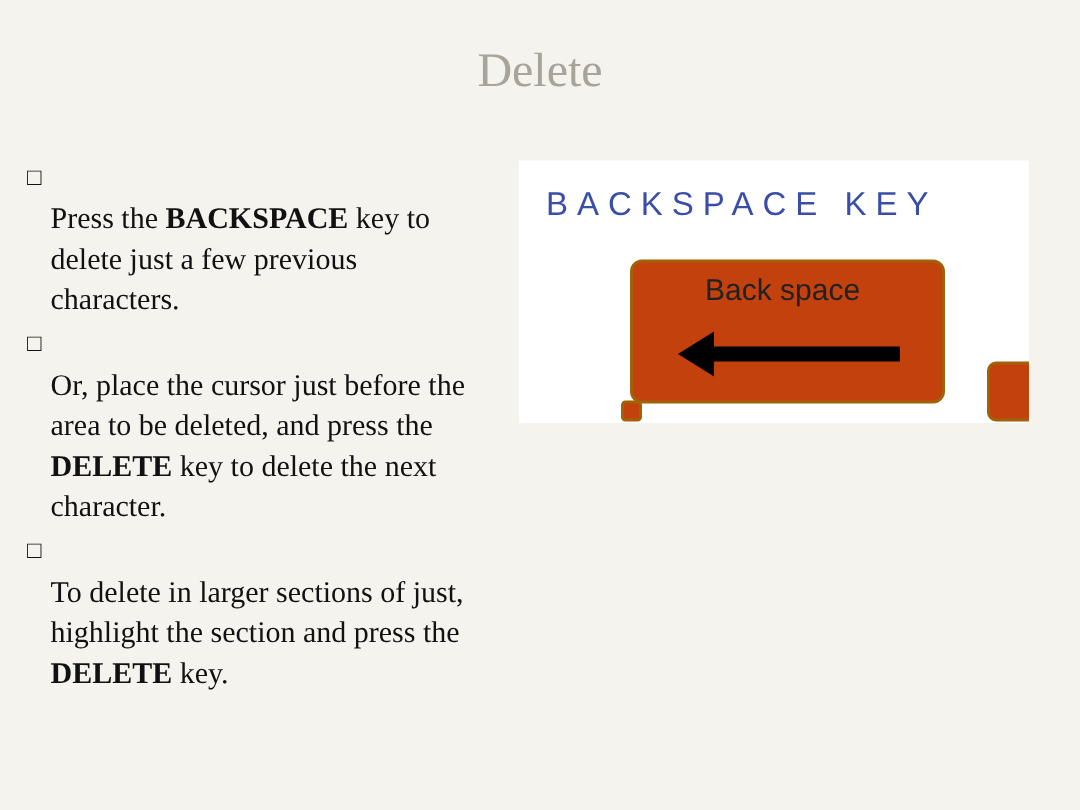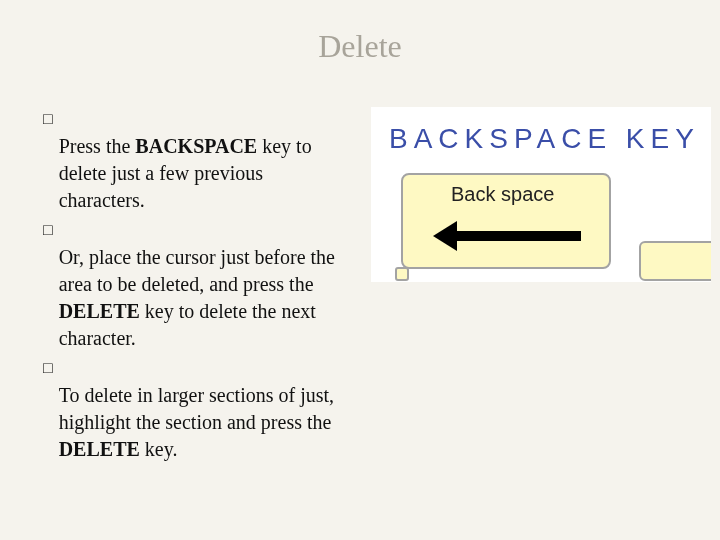--- a/index.html
+++ b/index.html
@@ -7,21 +7,21 @@
     width: 720px;
     height: 540px;
     background: #f5f3ed;
     font-family: Georgia, 'Times New Roman', serif;
     position: relative;
     overflow: hidden;
   }
   .slide {
     width: 100%;
     height: 100%;
-    padding: 28px 43px;
+    padding: 28px 18px;
   }
   .title {
     text-align: center;
     font-size: 32px;
     color: #a8a49a;
     font-weight: normal;
     margin-bottom: 40px;
   }
   .content {
     display: flex;
@@ -56,31 +56,32 @@
     height: 175px;
     background: #fff;
     position: relative;
     overflow: hidden;
   }
   .kb-title {
     position: absolute;
     top: 16px;
     left: 18px;
     font-family: Arial, sans-serif;
-    font-size: 28px;
+    font-size: 22px;
     letter-spacing: 6px;
     color: #3a4ea8;
     font-weight: normal;
   }
   .key {
     position: absolute;
-    background: #fef9c3;
-    border: 2px solid #a3a3a3;
+    background: #c2410c;
+    border: 2px solid #a16207;
     border-radius: 6px;
     font-family: Arial, sans-serif;
+    margin-left: 44px;
   }
   .key-backspace {
     left: 30px;
     top: 66px;
     width: 210px;
     height: 96px;
     border-radius: 8px;
   }
   .key-backspace .label {
     position: absolute;

